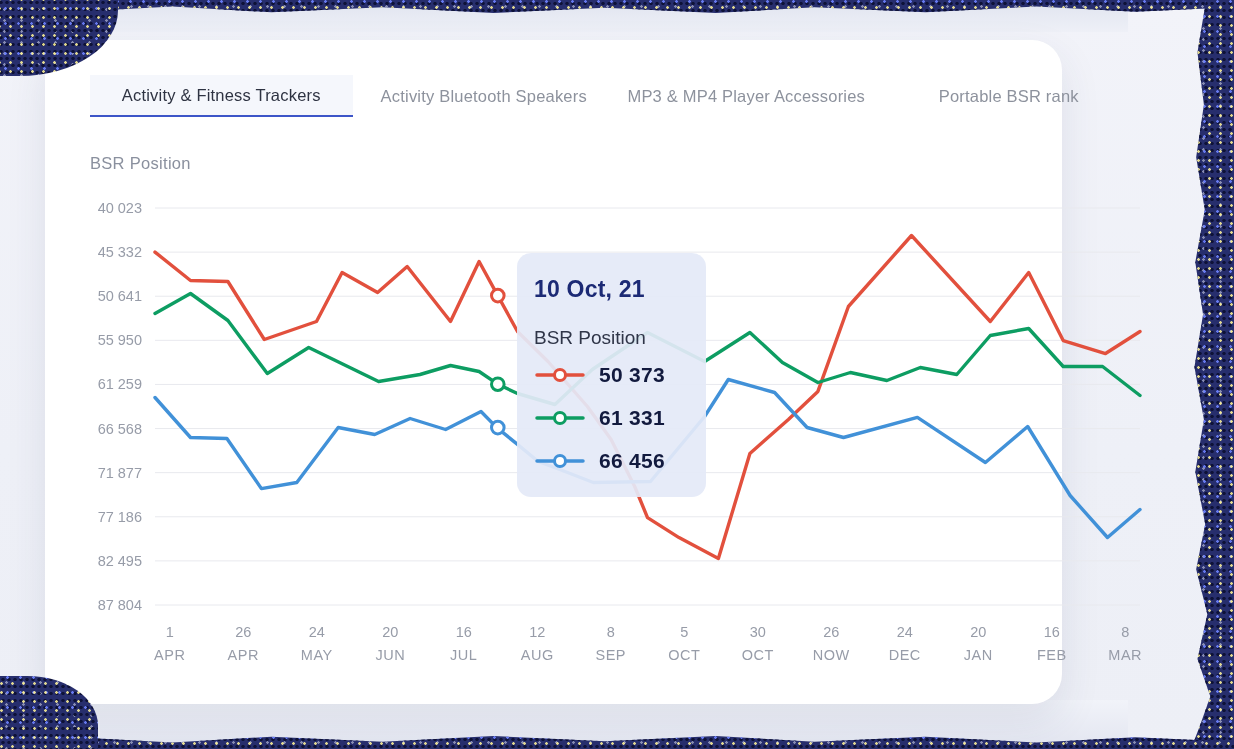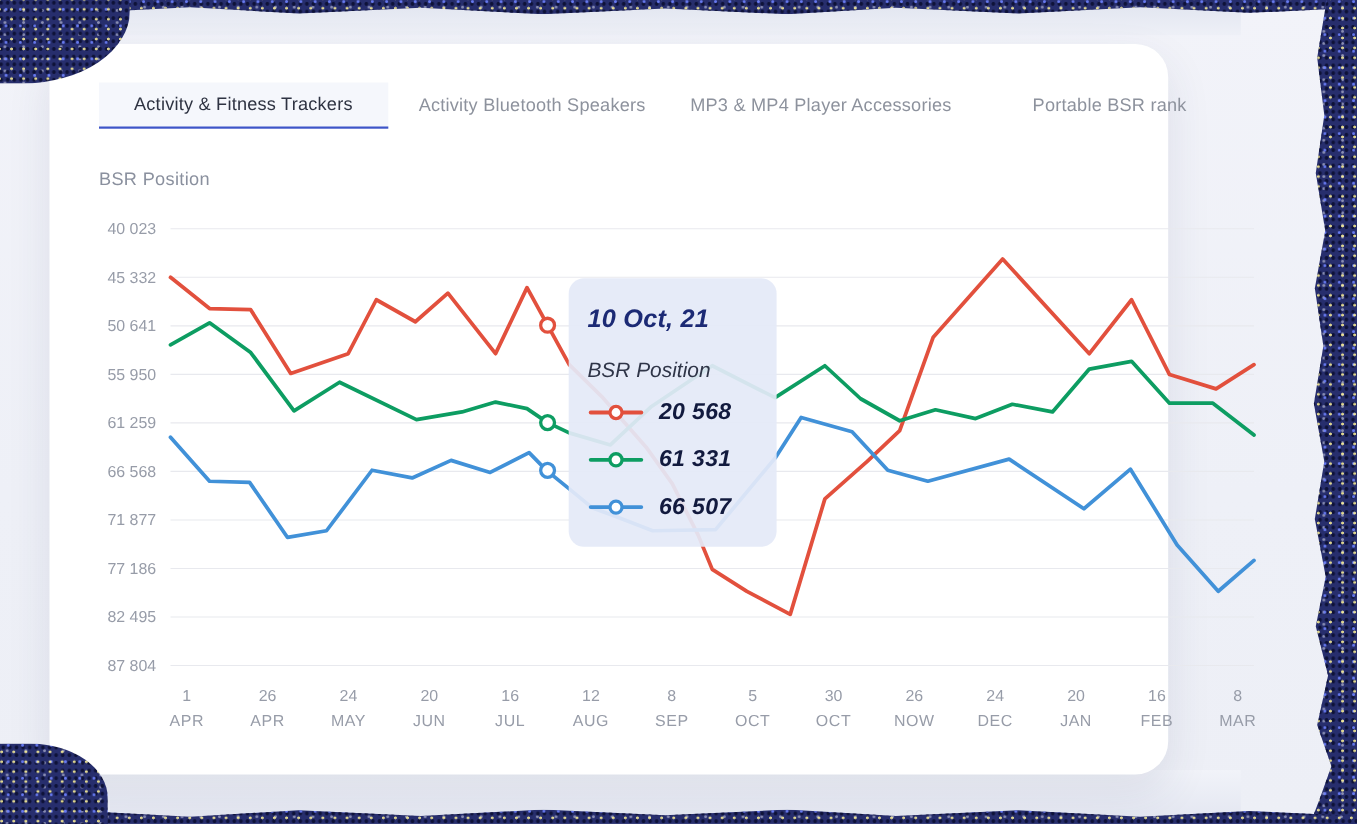--- a/index.html
+++ b/index.html
@@ -41,21 +41,21 @@
   .tab{flex:1;display:flex;align-items:center;justify-content:center;
        font-size:16.5px;color:#8d929d;cursor:pointer;letter-spacing:.2px;}
   .tab.active{background:#f5f7fc;color:#2e3342;border-bottom:2.5px solid #3d55c8;}
 
   .chart-title{position:absolute;left:45px;top:114px;font-size:16.5px;color:#8a909e;letter-spacing:.3px;}
 
   .chart-svg{position:absolute;left:0;top:0;width:1147px;height:664px;}
 
   
   .tooltip{position:absolute;left:472px;top:213px;width:189px;height:244px;
-           background:rgba(228,233,247,0.93);border-radius:14px;padding:25px 17px 16px 17px;font-style:italic;}
+           background:rgba(228,233,247,0.93);border-radius:14px;padding:25px 17px 16px 17px;}
   .tt-date{font-size:23px;font-weight:700;color:#1c2a75;line-height:1;margin-bottom:27px;letter-spacing:.2px;}
   .tt-sub{font-size:19px;color:#2f3548;line-height:1;margin-bottom:9px;}
   .tt-row{display:flex;align-items:center;gap:13px;margin-top:13px;height:30px;}
   .tt-marker{flex:0 0 auto;display:block;}
   .tt-val{font-size:21px;font-weight:700;color:#121a3e;letter-spacing:.3px;}
 </style>
 </head>
 <body>
 
 <div class="stage">
@@ -148,35 +148,35 @@
       </svg>
 
     <div class="tooltip">
       <div class="tt-date">10 Oct, 21</div>
       <div class="tt-sub">BSR Position</div>
       <div class="tt-row">
         <svg class="tt-marker" width="52" height="16" viewBox="0 0 52 16">
           <line x1="3" y1="8" x2="49" y2="8" stroke-width="3.5" stroke-linecap="round" stroke="#E2503D"></line>
           <circle cx="26" cy="8" r="5.5" fill="#ffffff" stroke-width="3" stroke="#E2503D"></circle>
         </svg>
-        <span class="tt-val">20 568</span>
+        <span class="tt-val">50 373</span>
       </div>
       <div class="tt-row">
         <svg class="tt-marker" width="52" height="16" viewBox="0 0 52 16">
           <line x1="3" y1="8" x2="49" y2="8" stroke-width="3.5" stroke-linecap="round" stroke="#0D9D62"></line>
           <circle cx="26" cy="8" r="5.5" fill="#ffffff" stroke-width="3" stroke="#0D9D62"></circle>
         </svg>
         <span class="tt-val">61 331</span>
       </div>
       <div class="tt-row">
         <svg class="tt-marker" width="52" height="16" viewBox="0 0 52 16">
           <line x1="3" y1="8" x2="49" y2="8" stroke-width="3.5" stroke-linecap="round" stroke="#4191D8"></line>
           <circle cx="26" cy="8" r="5.5" fill="#ffffff" stroke-width="3" stroke="#4191D8"></circle>
         </svg>
-        <span class="tt-val">66 507</span>
+        <span class="tt-val">66 456</span>
       </div>
     </div>
 
   </div>
 
   <div class="noise noise-top"></div>
   <div class="noise noise-right"></div>
   <div class="noise noise-bottom"></div>
   <div class="noise noise-tl"></div>
   <div class="noise noise-bl"></div>

